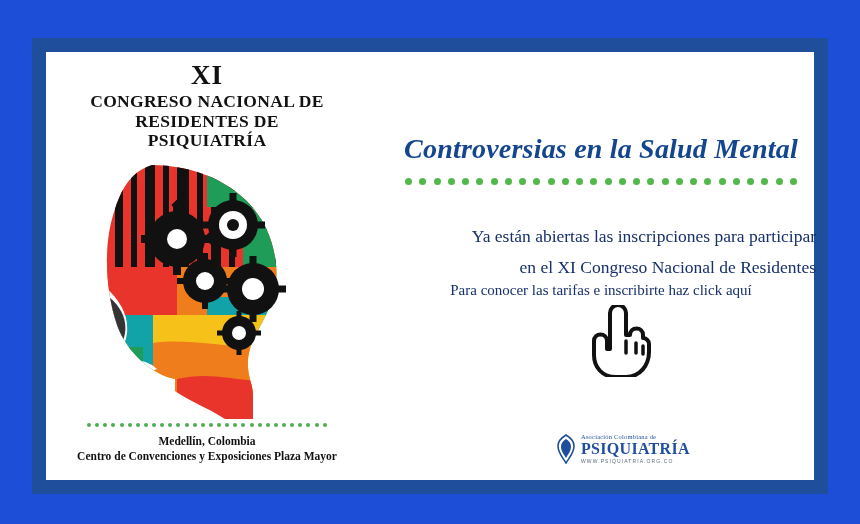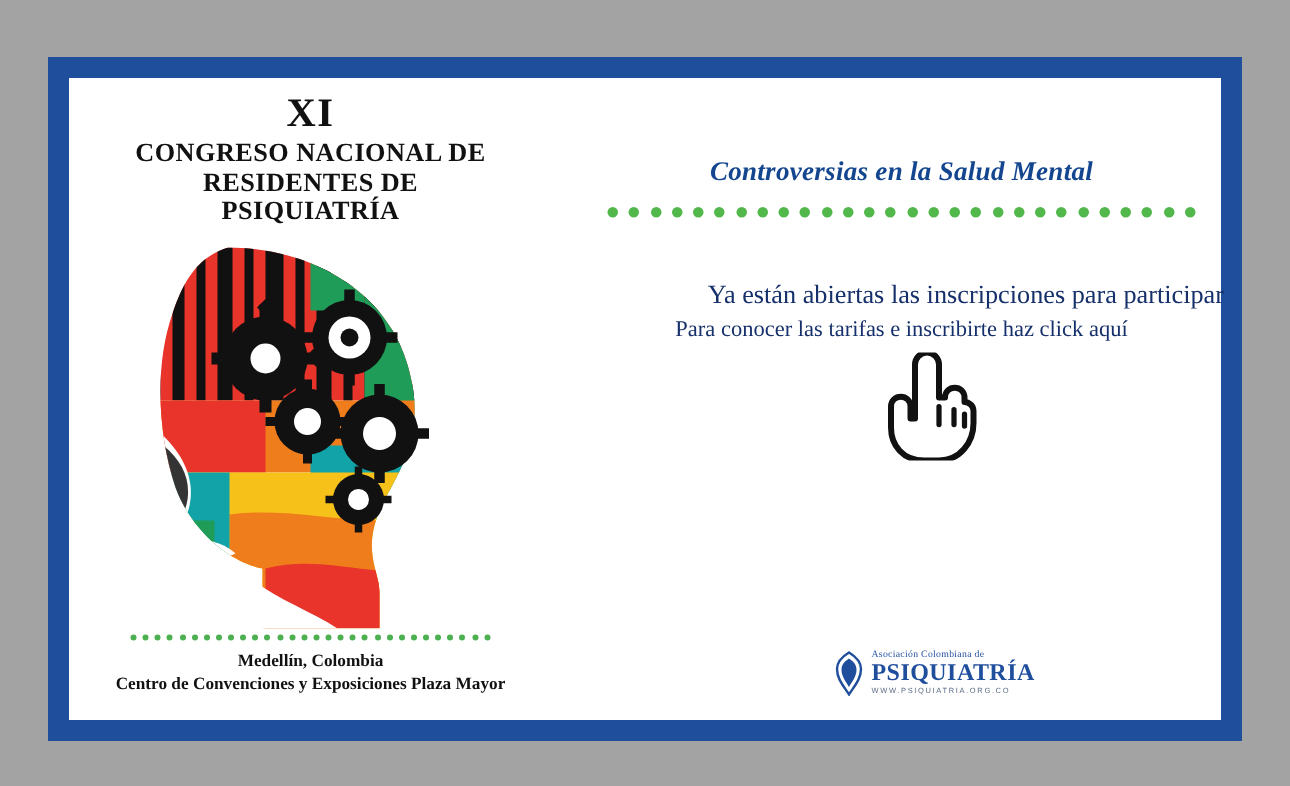--- a/index.html
+++ b/index.html
@@ -10,21 +10,21 @@
   body {
     width: 860px;
     height: 524px;
     font-family: "Liberation Sans", sans-serif;
     overflow: hidden;
   }
   .canvas {
     position: relative;
     width: 860px;
     height: 524px;
-    background: #a3a3a3;
+    background: #1d4ed8;
   }
   
   .flyer {
     position: absolute;
     left: 32px;
     top: 38px;
     width: 796px;
     height: 456px;
     background: #1f4e9c;
     box-sizing: border-box;
@@ -121,24 +121,25 @@
     padding: 52px 30px 18px 18px;
     display: flex;
     flex-direction: column;
     align-items: center;
   }
   .headline {
     color: #14468f;
     font-family: "Liberation Serif", serif;
     font-style: italic;
     font-weight: bold;
-    font-size: 18px;
+    font-size: 28px;
     text-align: center;
     letter-spacing: 0.2px;
     white-space: nowrap;
+    margin-top: 29px;
   }
   .dots-row {
     margin-top: 13px;
     width: 392px;
     display: flex;
     justify-content: space-between;
     align-items: center;
   }
   .dots-row i {
     display: block;
@@ -406,20 +407,21 @@
             <i></i>
             <i></i>
             <i></i>
             <i></i>
             <i></i>
             <i></i>
         </div>
 
         <div class="body-text">
           <div>Ya están abiertas las inscripciones para participar</div>
+          <div>en el XI Congreso Nacional de Residentes</div>
         </div>
 
         <div class="cta-text">Para conocer las tarifas e inscribirte haz click aquí</div>
 
         <div class="hand-wrap">
           <svg width="74" height="72" viewBox="0 0 74 72" xmlns="http://www.w3.org/2000/svg" aria-hidden="true">
             <path d="M26 8
                      C26 3.6 29.6 0 34 0
                      C38.4 0 42 3.6 42 8
                      L42 30

